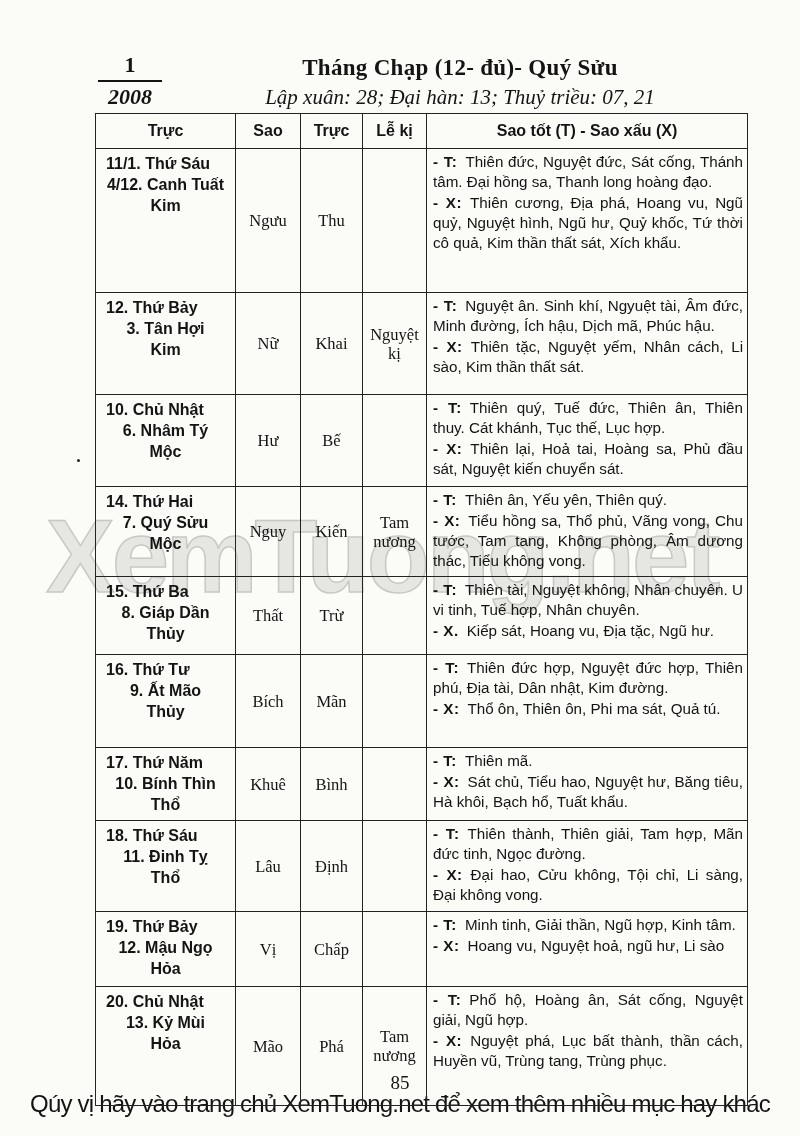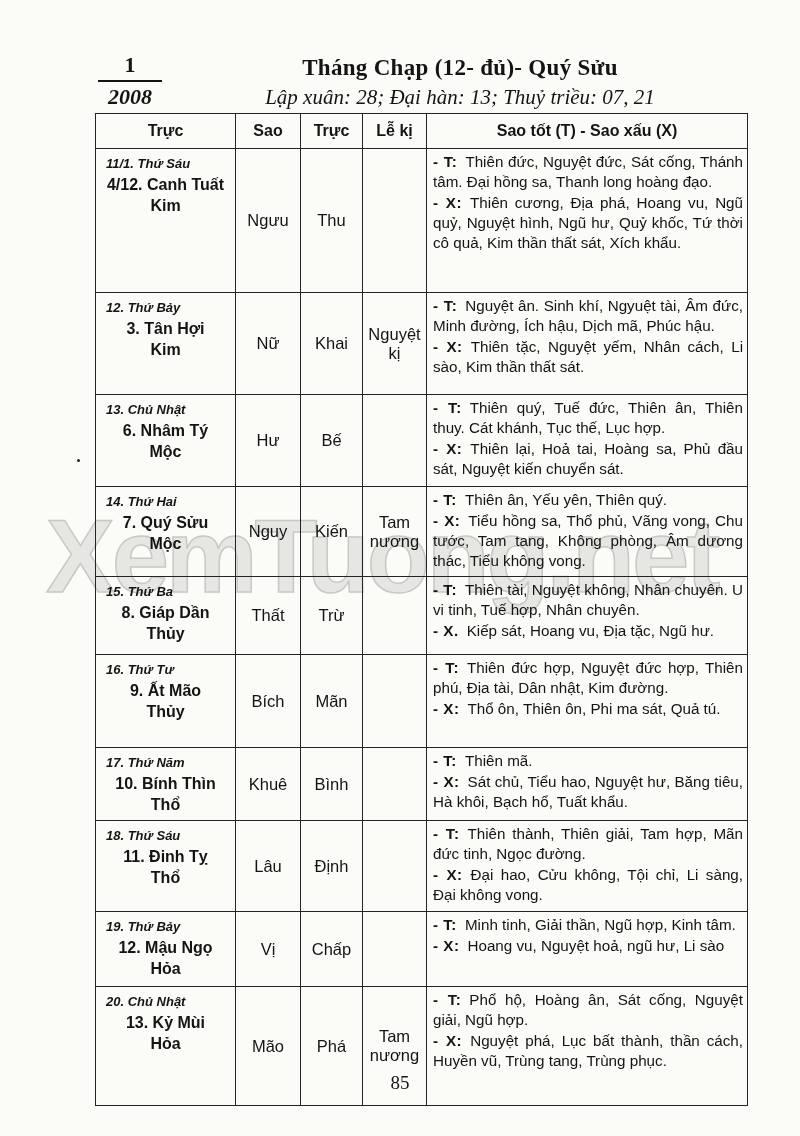--- a/index.html
+++ b/index.html
@@ -23,23 +23,23 @@
              white-space:nowrap;user-select:none;}
   .artifact-dot{position:absolute;left:77px;top:459px;width:3px;height:3px;background:#222;border-radius:50%;}
 
   
   table.cal{position:absolute;left:95px;top:113px;width:652px;z-index:2;
             border-collapse:collapse;table-layout:fixed;background:transparent;}
   table.cal th,table.cal td{border:1.5px solid #242424;overflow:hidden;}
   thead th{height:30px;font-size:16px;font-weight:bold;text-align:center;padding:2px;}
   td{vertical-align:middle;}
   td.col-day{vertical-align:top;padding:4px 4px 2px 4px;font-size:16px;line-height:21px;}
-  .day-l1{font-weight:bold;font-size:13px;padding-left:6px;white-space:nowrap;font-style:italic;}
+  .day-l1{font-weight:bold;font-size:16px;padding-left:6px;white-space:nowrap;}
   .day-l2,.day-l3{text-align:center;font-weight:bold;}
-  td.col-sao,td.col-truc,td.col-leki{font-family:Liberation Sans, sans-serif;font-size:16.5px;
+  td.col-sao,td.col-truc,td.col-leki{font-family:Liberation Serif, serif;font-size:16.5px;
       text-align:center;padding:2px;line-height:19px;}
   td.col-stars{vertical-align:top;padding:3px 4px 2px 6px;font-size:15.2px;line-height:20px;text-align:justify;}
   .star-line{margin:0 0 1px 0;}
   .star-line b{margin-right:8px;letter-spacing:.5px;}
 
   
   tbody tr:nth-child(1) td{height:137px;}
   tbody tr:nth-child(2) td{height:95px;margin-top:8px;}
   tbody tr:nth-child(3) td{height:85px;}
   tbody tr:nth-child(4) td{height:83px;}
@@ -115,21 +115,21 @@
       <td class="col-truc">Khai</td>
       <td class="col-leki">Nguyệt kị</td>
       <td class="col-stars">
         <p class="star-line"><b>- T:</b><span>Nguyệt ân. Sinh khí, Ngyuệt tài, Âm đức, Minh đường, Ích hậu, Dịch mã, Phúc hậu.</span></p>
         <p class="star-line"><b>- X:</b><span>Thiên tặc, Nguyệt yếm, Nhân cách, Li sào, Kim thần thất sát.</span></p>
       </td>
     </tr>
 
     <tr>
       <td class="col-day">
-        <div class="day-l1">13. Chủ Nhật</div>
+        <div class="day-l1">10. Chủ Nhật</div>
         <div class="day-l2">6. Nhâm Tý</div>
         <div class="day-l3">Mộc</div>
       </td>
       <td class="col-sao">Hư</td>
       <td class="col-truc">Bế</td>
       <td class="col-leki"></td>
       <td class="col-stars">
         <p class="star-line"><b>- T:</b><span>Thiên quý, Tuế đức, Thiên ân, Thiên thuy. Cát khánh, Tục thế, Lục hợp.</span></p>
         <p class="star-line"><b>- X:</b><span>Thiên lại, Hoả tai, Hoàng sa, Phủ đầu sát, Nguyệt kiến chuyển sát.</span></p>
       </td>
@@ -237,14 +237,15 @@
       <td class="col-stars">
         <p class="star-line"><b>- T:</b><span>Phổ hộ, Hoàng ân, Sát cống, Nguyệt giải, Ngũ hợp.</span></p>
         <p class="star-line"><b>- X:</b><span>Nguyệt phá, Lục bất thành, thần cách, Huyền vũ, Trùng tang, Trùng phục.</span></p>
       </td>
     </tr>
   </tbody>
   </table>
 
   <div class="page-number">85</div>
 
+  <div class="bottom-line"><span>Qúy vị hãy vào trang chủ </span><span>XemTuong.net</span><span> để xem thêm nhiều mục hay khác</span></div>
 
 </div>
 
 </body></html>

